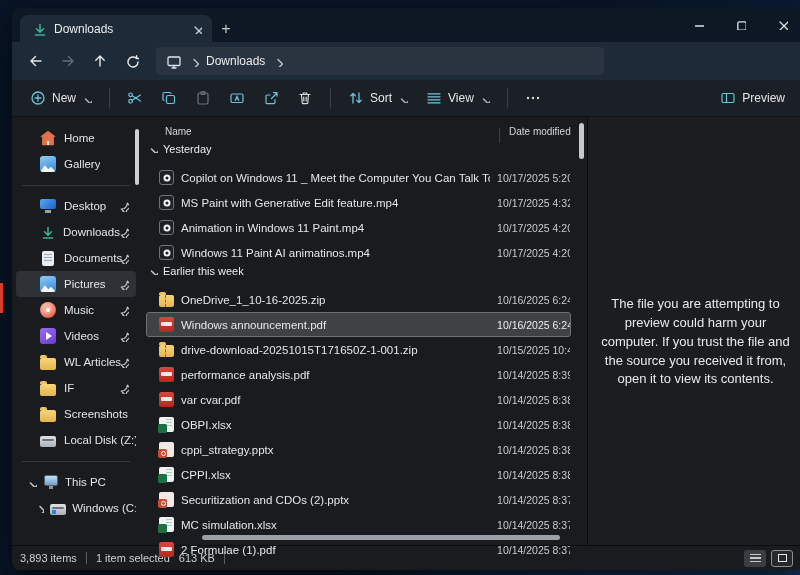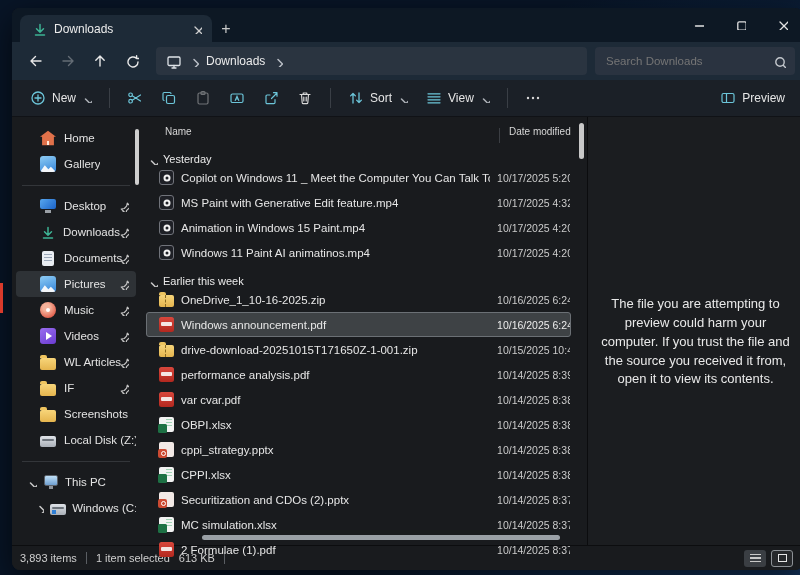--- a/index.html
+++ b/index.html
@@ -100,21 +100,21 @@
   .si-pc::before{content:"";position:absolute;top:1px;left:1px;right:1px;height:9px;border:1px solid #5a6068;
                  border-radius:2px;background:linear-gradient(#bfe0f8,#6f9fd0)}
   .si-pc::after{content:"";position:absolute;left:6px;bottom:1px;width:4px;height:3px;background:#8d939a}
 
   
   .filelist{flex:1;min-width:0;position:relative;padding-top:2px}
   .flhead{height:24px;display:flex;align-items:center;font-size:10px;color:#d6d6d6;padding-left:25px}
   .hname{width:338px}
   .hdate{position:relative;padding-left:6px;white-space:nowrap}
   .hdate::before{content:"";position:absolute;left:-4px;top:2px;height:15px;width:1px;background:#3b3e43}
-  .rowg{height:22px;display:flex;align-items:flex-end;gap:5px;padding-left:8px;font-size:11px;color:#eaeaea}
+  .rowg{height:22px;display:flex;align-items:flex-start;gap:5px;padding-left:8px;font-size:11px;color:#eaeaea}
   .rowg .chev{color:#c9c9c9;display:flex}
   .rowg .chev svg{width:10px;height:10px}
   .row{height:23px;display:flex;align-items:center;gap:7px;margin:0 16px 0 6px;padding-left:12px;
        border:1px solid transparent;border-radius:3px;font-size:11.5px;color:#e6e6e6}
   .row.sel{background:#3e4245;border-color:#6b7075}
   .f-name{width:322px;white-space:nowrap;overflow:hidden}
   .f-date{width:76px;font-size:10.5px;color:#cbcbcb;white-space:nowrap;overflow:hidden}
   .row.sel .f-date{color:#ececec}
   .fl-vscroll{position:absolute;right:3px;top:6px;width:5px;height:36px;background:#c8c8c8;border-radius:3px}
   .fl-hscroll{position:absolute;bottom:5px;left:62px;width:358px;height:5px;background:#9aa0a6;border-radius:3px}
@@ -313,28 +313,20 @@
             <use href="#sym-chevR"></use>
           </svg>
         </span>
       <span>Downloads</span>
       <span class="crumb-chev">
           <svg>
             <use href="#sym-chevR"></use>
           </svg>
         </span>
     </div>
-    <div class="searchbox">
-      <input placeholder="Search Downloads" style="">
-      <span class="mag">
-          <svg>
-            <use href="#sym-search"></use>
-          </svg>
-        </span>
-    </div>
   </div>
 
   <div class="toolbar">
     <div class="tbtn">
       <svg class="ic c-teal">
           <use href="#sym-plusc"></use>
         </svg>
       <span>New</span>
       <span class="chev">
           <svg>
@@ -548,21 +540,21 @@
         <span class="f-name">Copilot on Windows 11 _ Meet the Computer You Can Talk To.mp4</span>
         <span class="f-date">10/17/2025 5:20</span>
       </div>
       <div class="row">
         <span class="fi fi-mp4"></span>
         <span class="f-name">MS Paint with Generative Edit feature.mp4</span>
         <span class="f-date">10/17/2025 4:32</span>
       </div>
       <div class="row">
         <span class="fi fi-mp4"></span>
-        <span class="f-name">Animation in Windows 15 Paint.mp4</span>
+        <span class="f-name">Animation in Windows 11 Paint.mp4</span>
         <span class="f-date">10/17/2025 4:20</span>
       </div>
       <div class="row">
         <span class="fi fi-mp4"></span>
         <span class="f-name">Windows 11 Paint AI animatinos.mp4</span>
         <span class="f-date">10/17/2025 4:20</span>
       </div>
 
       <div class="rowg">
         <span class="chev">

